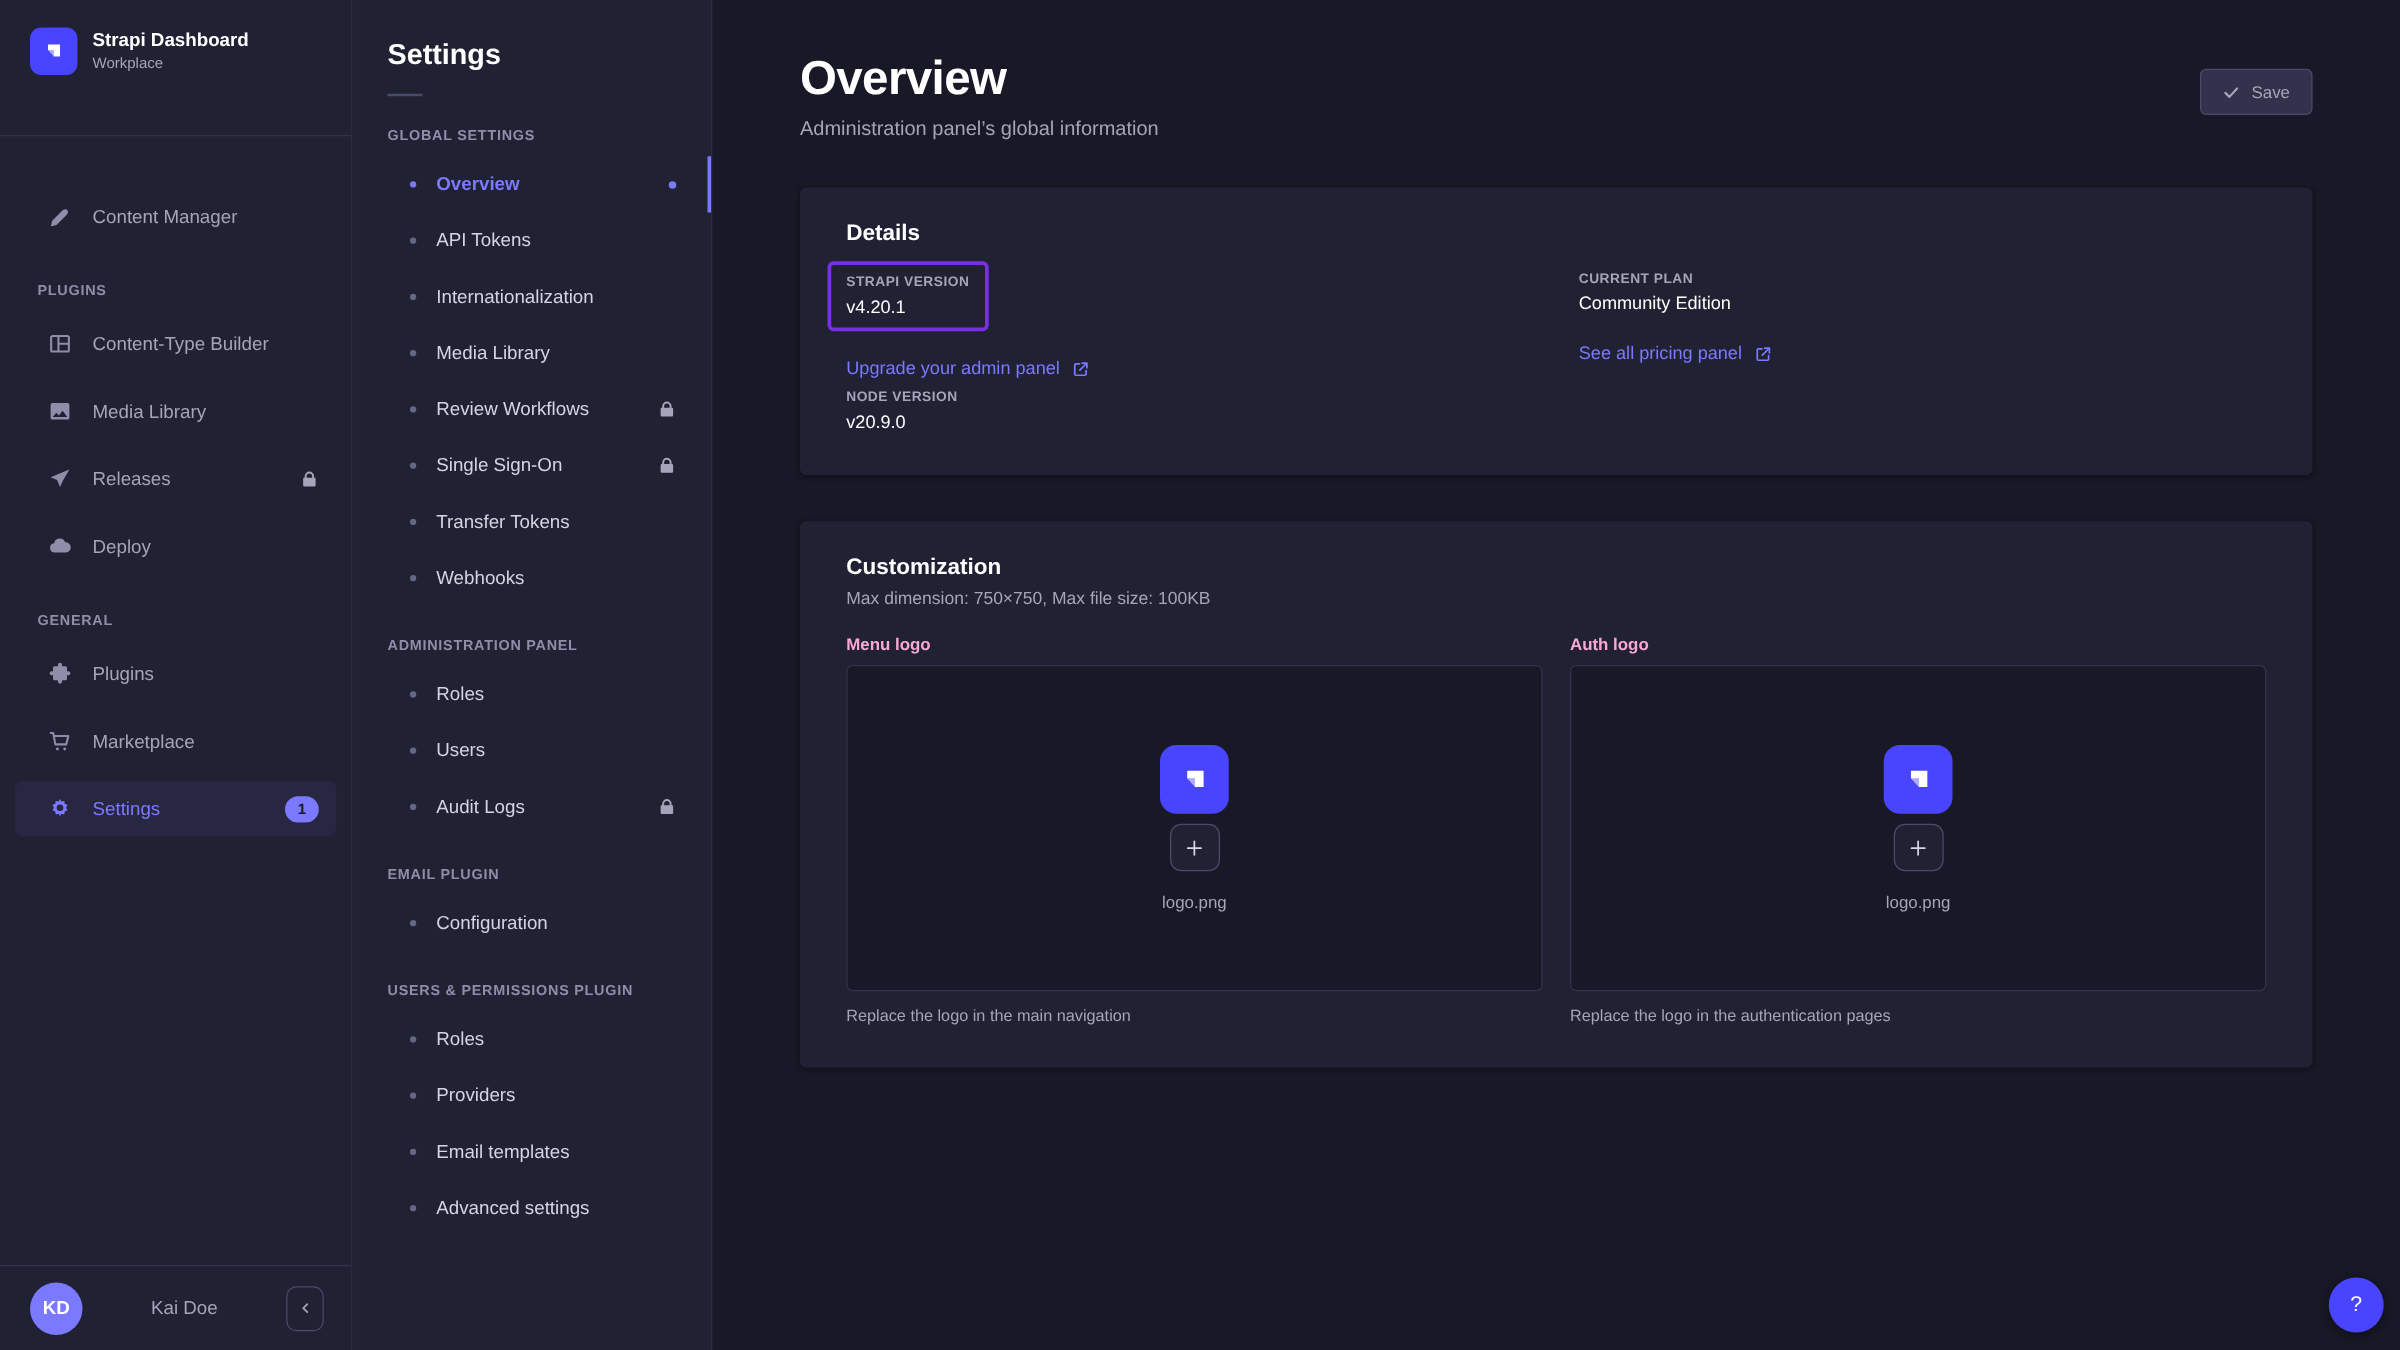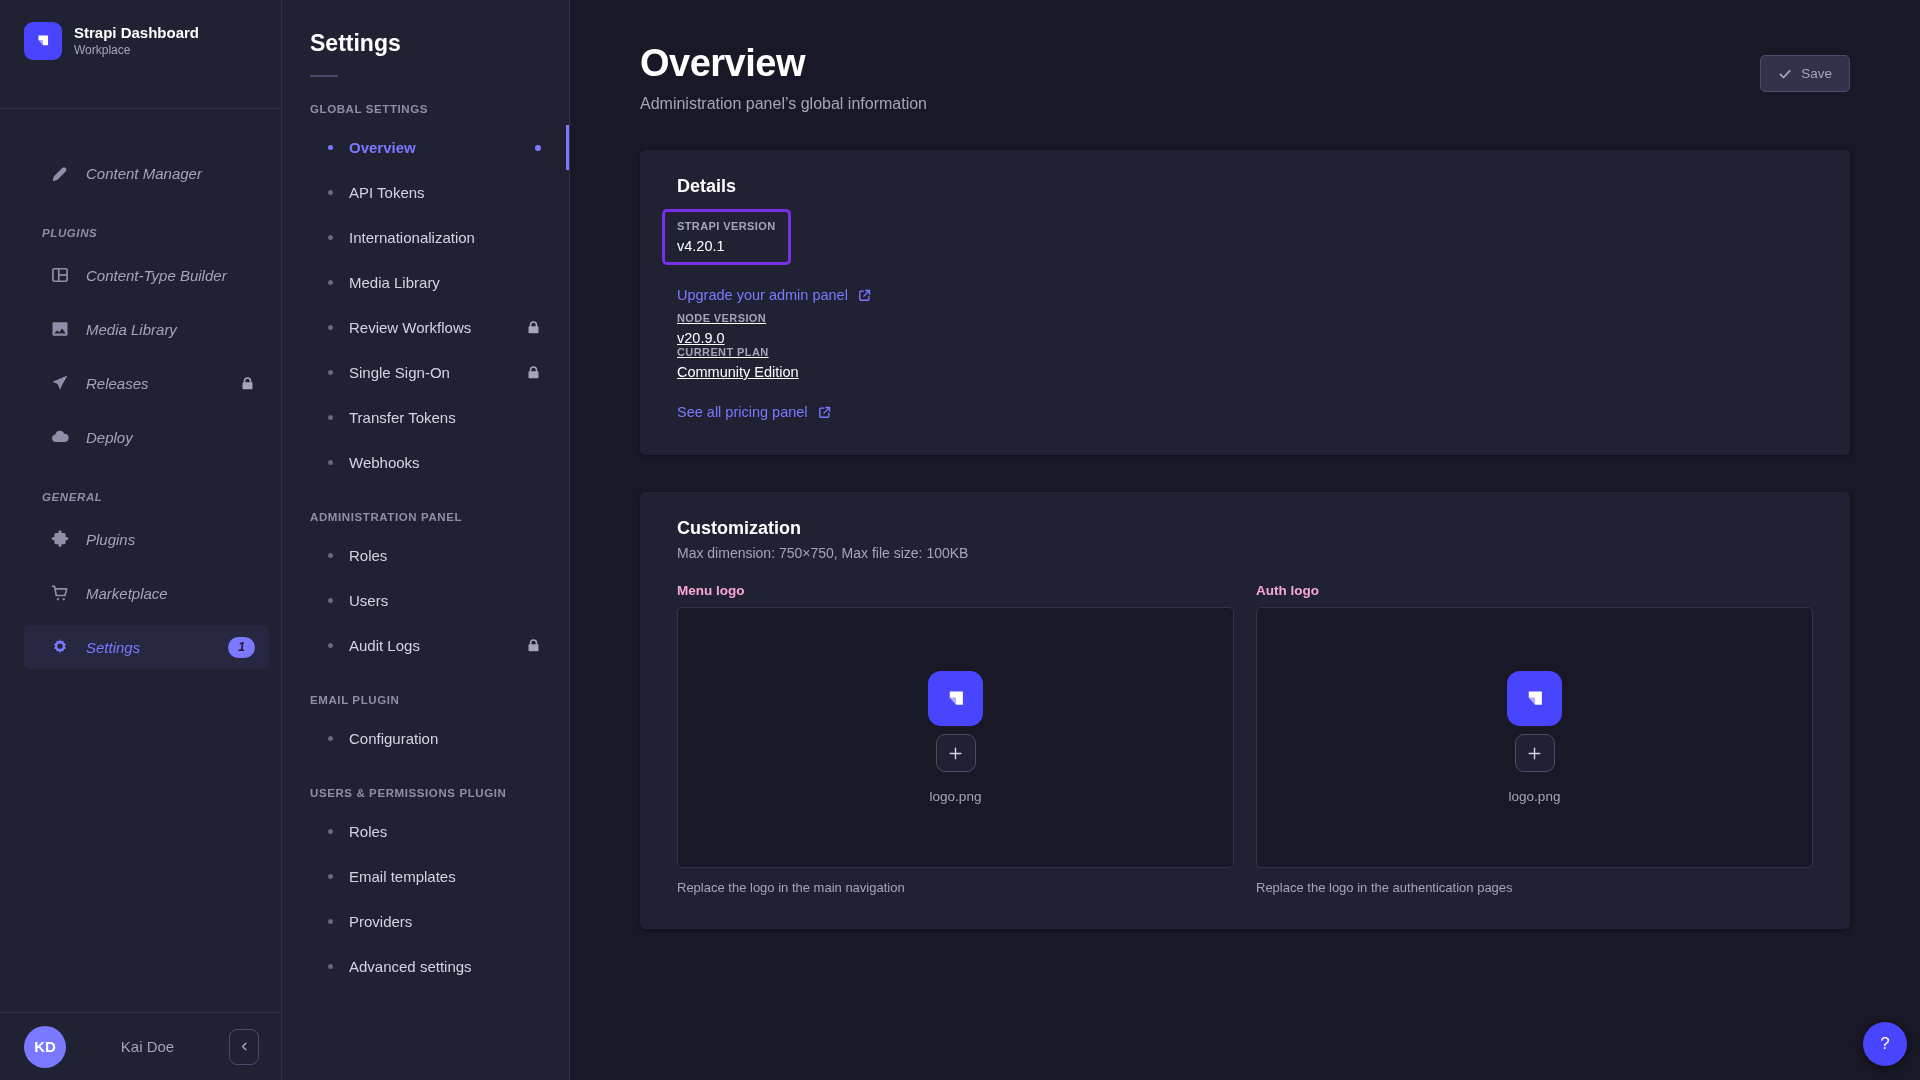--- a/index.html
+++ b/index.html
@@ -20,21 +20,21 @@
     display:flex; flex-direction:column;gap:28px;
   }
   .brand { display:flex; align-items:center; gap:12px; padding:22px 24px 20px 24px; }
   .brand-logo {
     width:38px; height:38px; border-radius:9px; background:#4945ff;
     display:flex; align-items:center; justify-content:center;
   }
   .brand-title { font-size:15px; font-weight:bold; color:#ffffff; line-height:1.25; }
   .brand-sub { font-size:12px; color:#a5a5ba; line-height:1.25; }
   .divider { height:1px; background:#32324d; width:100%; }
-  .nav-list { padding:14px 0 0 12px;font-style:italic; }
+  .nav-list { padding:14px 0 0 0; }
   .nav-item {
     display:flex; align-items:center;
     height:44px; margin:0 12px 10px 12px; padding:0 14px 0 26px;
     border-radius:6px; cursor:pointer; color:#a5a5ba; font-size:15px;
   }
   .nav-item .nav-icon { width:20px; height:20px; margin-right:16px; color:#8e8ea9; flex:none; }
   .nav-item.active { background:#272741; color:#7b79ff; }
   .nav-item.active .nav-icon { color:#7b79ff; }
   .nav-item .lock { margin-left:auto; color:#a5a5ba; }
   .section-title {
@@ -102,21 +102,21 @@
   }
 
   .card {
     background:#212134; border-radius:5px;
     box-shadow:0 1px 4px rgba(3,3,5,0.35);
     margin-top:37px; padding:26px 37px 34px 37px;
   }
   .card-title { font-size:18px; font-weight:bold; color:#ffffff; }
   .card-subtitle { font-size:14px; color:#a5a5ba; margin-top:6px; }
 
-  .details-grid { display:grid; grid-template-columns:1fr; column-gap:36px; margin-top:20px;text-decoration:underline; }
+  .details-grid { display:grid; grid-template-columns:1fr 1fr; column-gap:36px; margin-top:20px; }
   .field-label {
     font-size:11px; font-weight:bold; letter-spacing:0.4px;
     color:#a5a5ba; text-transform:uppercase;
   }
   .field-value { font-size:14.5px; color:#ffffff; margin-top:6px; }
   .hl-box {
     display:inline-block; border:3px solid #7830e6; border-radius:5px;
     padding:8px 12px; margin-left:-15px; margin-top:-8px;
   }
   .link-row {
@@ -355,25 +355,25 @@
   </div>
 
   <div class="subnav-section-title">USERS &amp; PERMISSIONS PLUGIN</div>
 
   <div class="subnav-item">
     <span class="bullet"></span>
     <span>Roles</span>
   </div>
   <div class="subnav-item">
     <span class="bullet"></span>
+    <span>Providers</span>
+  </div>
+  <div class="subnav-item">
+    <span class="bullet"></span>
     <span>Email templates</span>
-  </div>
-  <div class="subnav-item">
-    <span class="bullet"></span>
-    <span>Providers</span>
   </div>
   <div class="subnav-item">
     <span class="bullet"></span>
     <span>Advanced settings</span>
   </div>
 </aside>
 
 <main class="main">
   <div class="main-inner">
     <div class="page-header">

